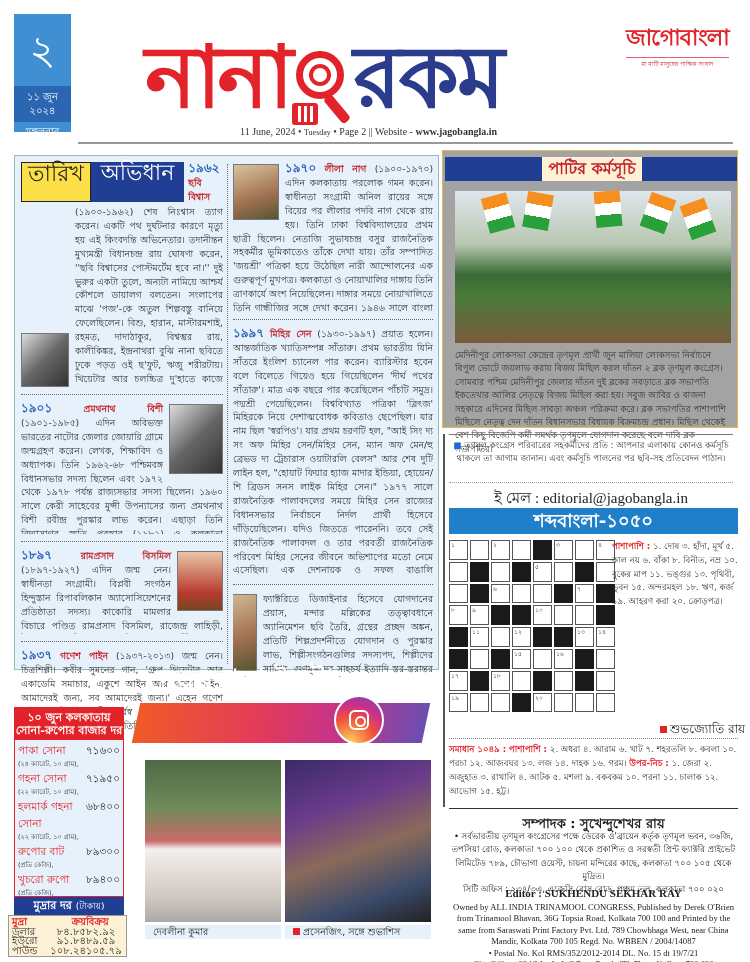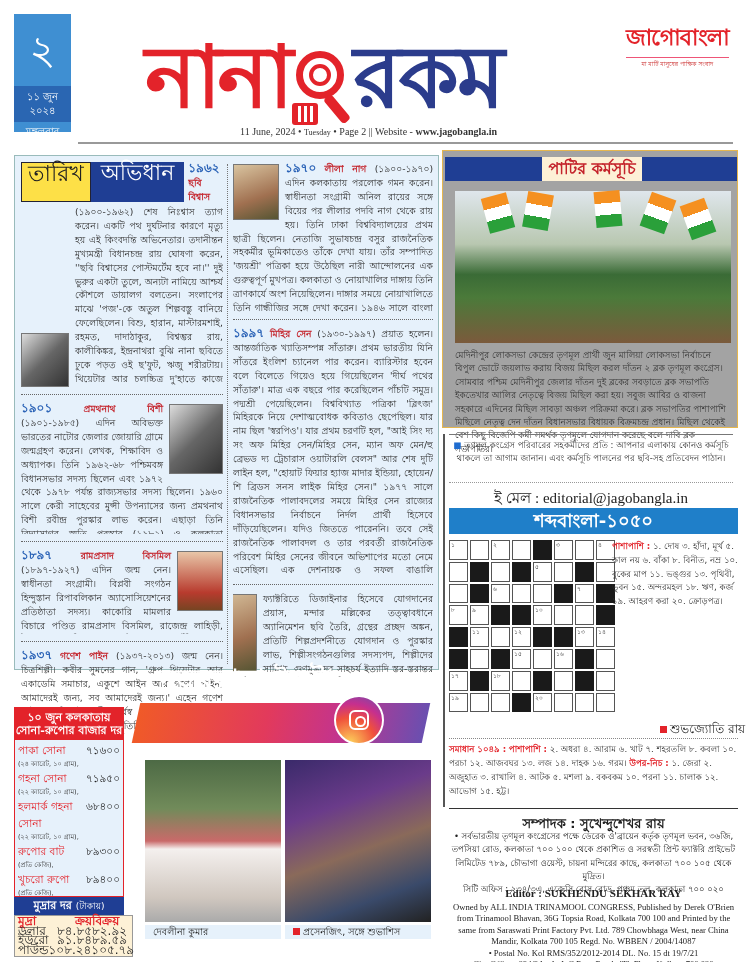--- a/index.html
+++ b/index.html
@@ -66,21 +66,21 @@
 #imprint-en .ed{font-weight:bold;font-size:11px;margin-bottom:2px}
 
 #goldbox{left:14px;top:707px;width:110px;height:190px;background:#e6f1fb;border:1px solid #e3232a}
 #goldhdr{background:#e3232a;color:#fff;font-weight:bold;text-align:center;font-size:11px;line-height:13px;padding:3px 0}
 .gi{display:flex;justify-content:space-between;padding:0 3px;margin-top:3px}
 .gi .n{color:#e3232a;font-size:10.5px}
 .gi .v{font-size:10.5px;color:#222}
 .gsub{font-size:6.5px;color:#333;padding-left:3px;line-height:8px}
 #goldsrc{font-size:5.5px;color:#333;text-align:center;border-top:1px solid #d55;margin:6px 4px 0;padding-top:3px;line-height:7.5px}
 #forexhdr{left:14px;top:897px;width:110px;height:35px;background:#1f3e94;color:#fff;font-weight:bold;text-align:center;font-size:11px;line-height:18px}
-#forex{left:14px;top:915px;width:119px;background:#fdf1d6;border:1px solid #999;font-size:12px;line-height:9.5px;padding:1px 3px}
+#forex{left:8px;top:915px;width:119px;background:#fdf1d6;border:1px solid #999;font-size:10px;line-height:9.5px;padding:1px 3px}
 #forex .row{display:flex;justify-content:space-between}
 #forex .row span{flex:1}
 #forex .row span:nth-child(2){text-align:right}
 #forex .row span:nth-child(3){text-align:left}
 #forex .th{color:#e3232a;font-weight:bold}
 
 #instabar{left:136px;top:703px;width:290px;height:40px;background:linear-gradient(90deg,#f05a28 0%,#e23a5c 45%,#c4348c 70%,#6a4fb0 100%);transform:skewX(-12deg)}
 #instatext{left:160px;top:660px;color:#fff;font-weight:bold;font-size:26px;line-height:38px}
 #instalogo{left:334px;top:695px;width:50px;height:50px;border-radius:50%;background:radial-gradient(circle at 30% 100%,#fdd35b,#f0513b 45%,#c62f8e 70%,#6a4fb0);border:2px solid #fff}
 #instalogo .sq{position:absolute;left:13px;top:13px;width:20px;height:20px;border:2.5px solid #fff;border-radius:6px}

